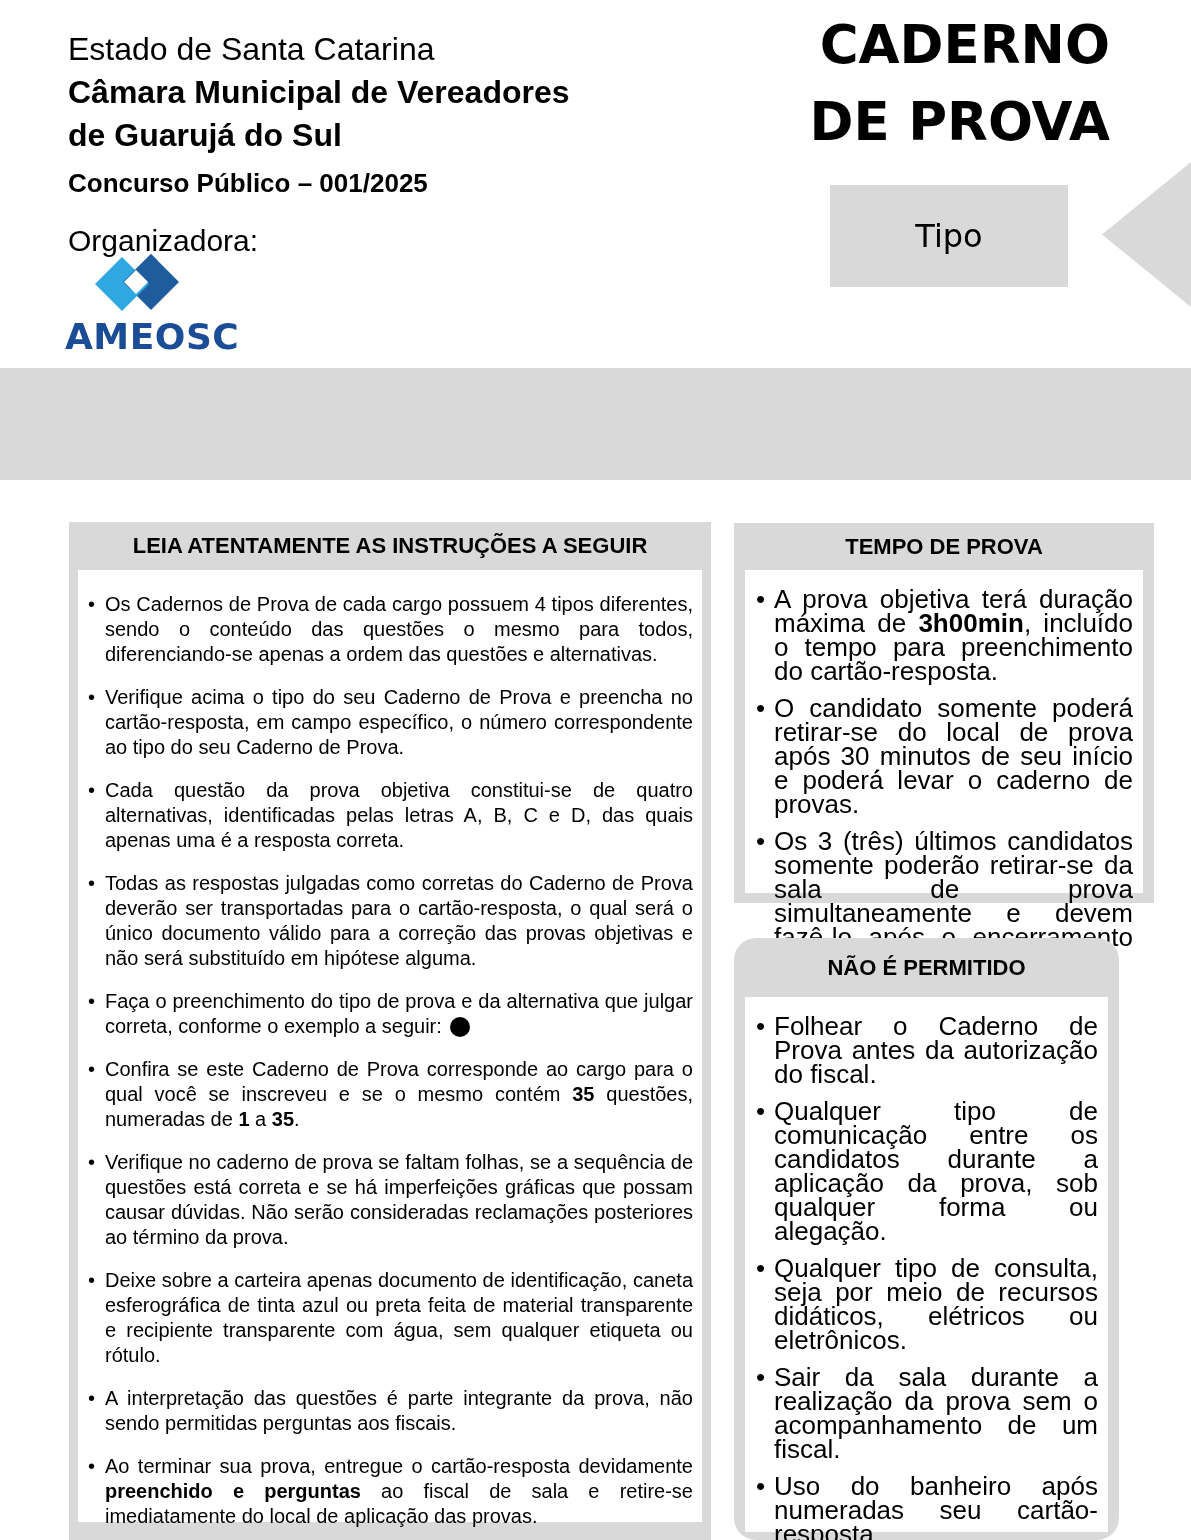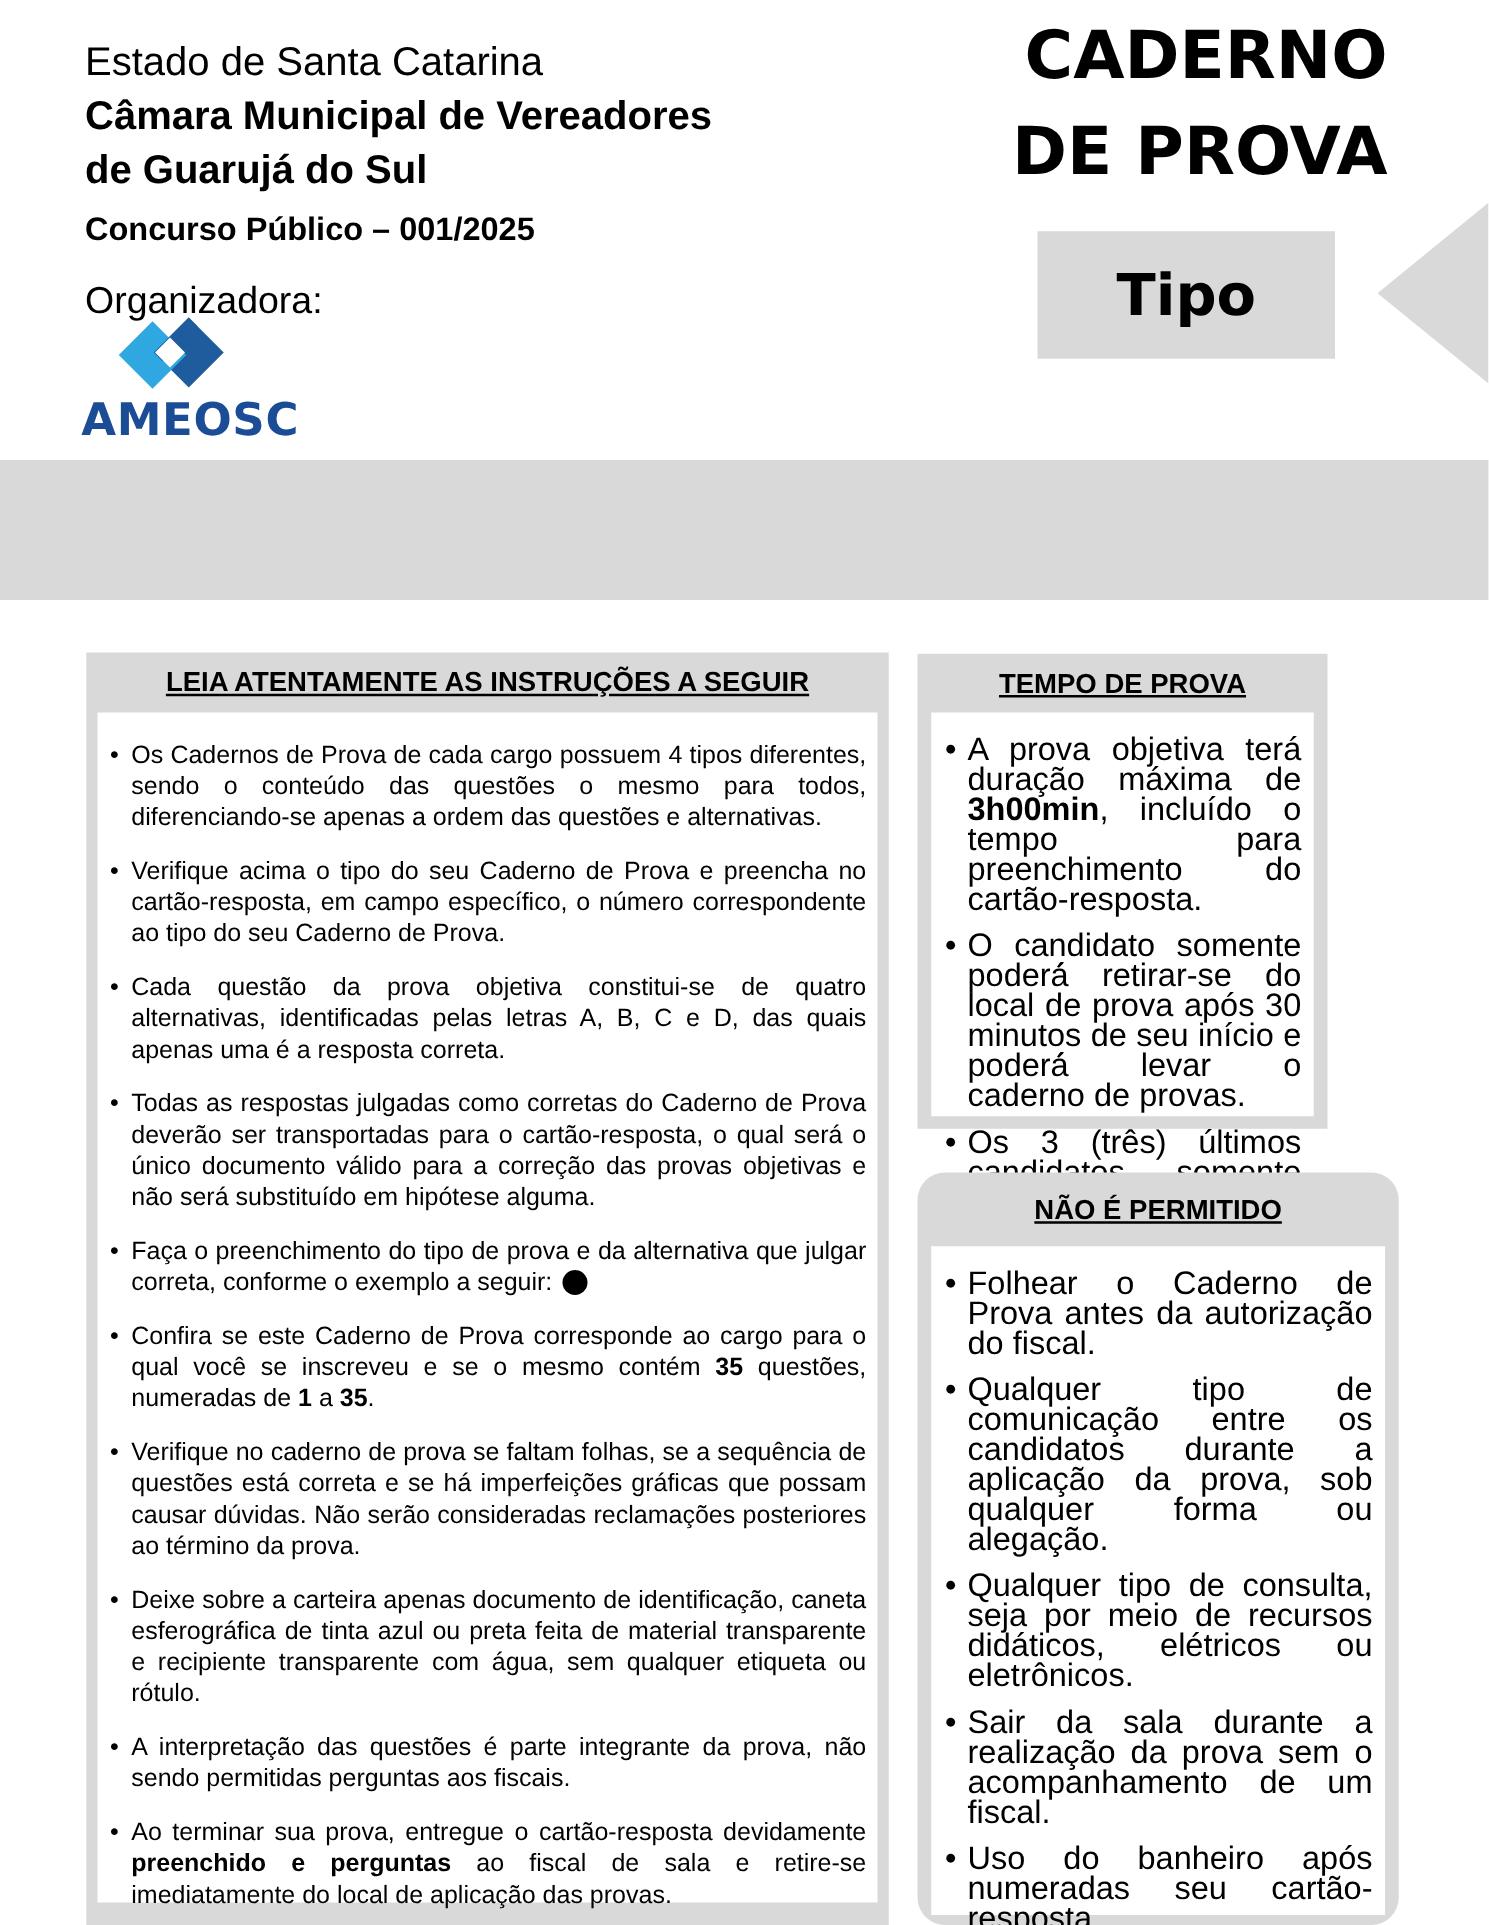--- a/index.html
+++ b/index.html
@@ -24,40 +24,40 @@
   .booklet-title{
     position:absolute;left:790px;top:6px;width:320px;text-align:right;
     font-family:"DejaVu Sans",sans-serif;font-weight:800;font-size:53px;line-height:77px;
     white-space:nowrap;
   }
   .type-box{
     position:absolute;left:830px;top:185px;width:238px;height:102px;
     background:#D9D9D9;display:flex;align-items:center;justify-content:center;
   }
   .type-box span{
-    font-family:"DejaVu Sans",sans-serif;font-weight:700;font-size:46px;
+    font-family:"DejaVu Sans",sans-serif;font-weight:400;font-size:32px;
   }
   .arrow-left{
     position:absolute;right:0;top:162px;width:89px;height:145px;background:#D9D9D9;
     -webkit-clip-path:polygon(0 50%,100% 0,100% 100%);
             clip-path:polygon(0 50%,100% 0,100% 100%);
   }
   
   .band{position:absolute;left:0;top:368px;width:1191px;height:112px;background:#D9D9D9;}
   
   .panel{position:absolute;background:#D9D9D9;}
   .panel-header{
     display:flex;align-items:center;justify-content:center;
-    font-size:22px;font-weight:700;text-align:center;text-decoration:underline;
+    font-size:22px;font-weight:700;text-align:center;
   }
   .panel-body{position:absolute;background:#fff;}
   .panel-left{left:69px;top:522px;width:642px;height:1018px;}
   .panel-left .panel-header{height:48px;}
   .panel-left .panel-body{left:9px;right:9px;top:48px;bottom:18px;}
-  .panel-tempo{left:734px;top:523px;width:328px;height:380px;}
+  .panel-tempo{left:734px;top:523px;width:420px;height:380px;}
   .panel-tempo .panel-header{height:47px;}
   .panel-tempo .panel-body{left:11px;right:11px;top:47px;bottom:10px;}
   .panel-nao{left:734px;top:938px;width:385px;height:602px;border-radius:22px;}
   .panel-nao .panel-header{height:59px;}
   .panel-nao .panel-body{left:11px;right:11px;top:59px;bottom:8px;}
   
   ul.blist{margin:0;list-style:none;}
   .panel-left ul.blist{padding:22px 9px 0 10px;}
   .panel-tempo ul.blist,.panel-nao ul.blist{padding:17px 10px 0 11px;}
   ul.blist li{

